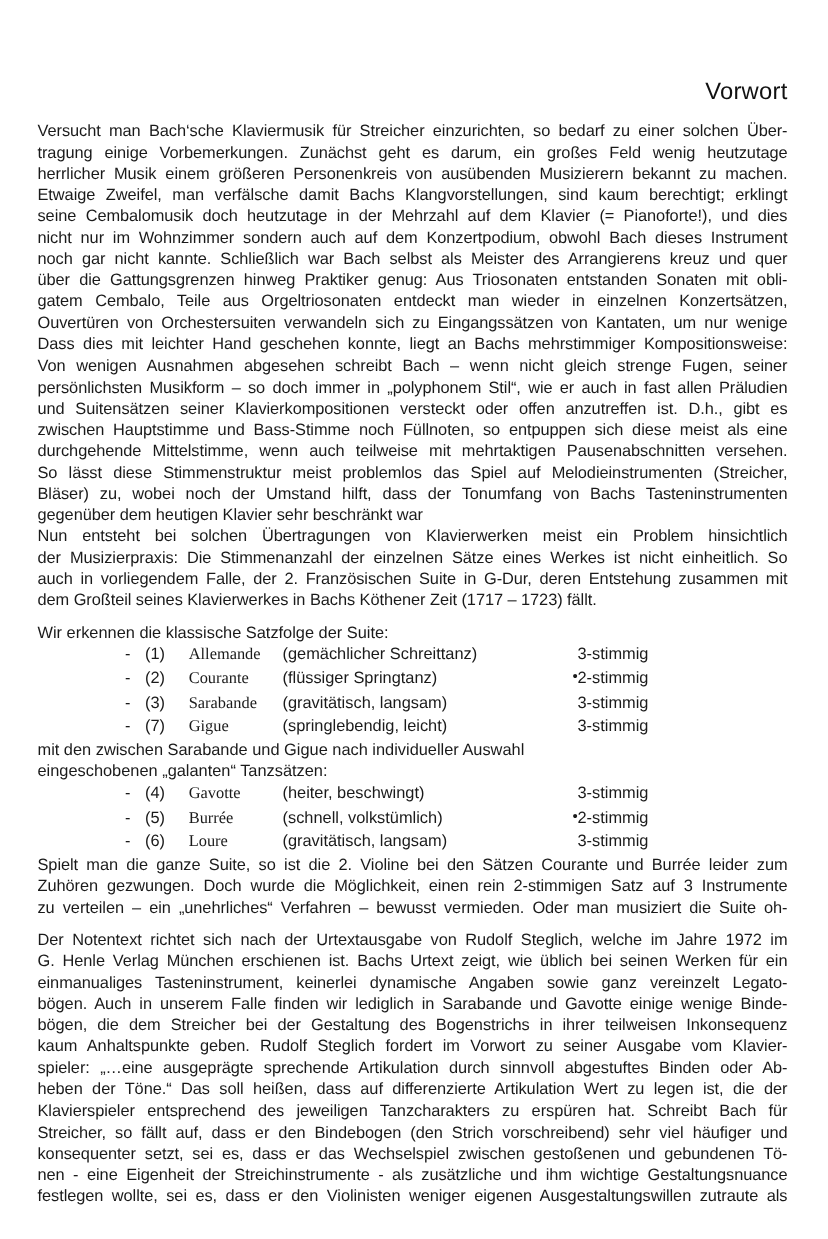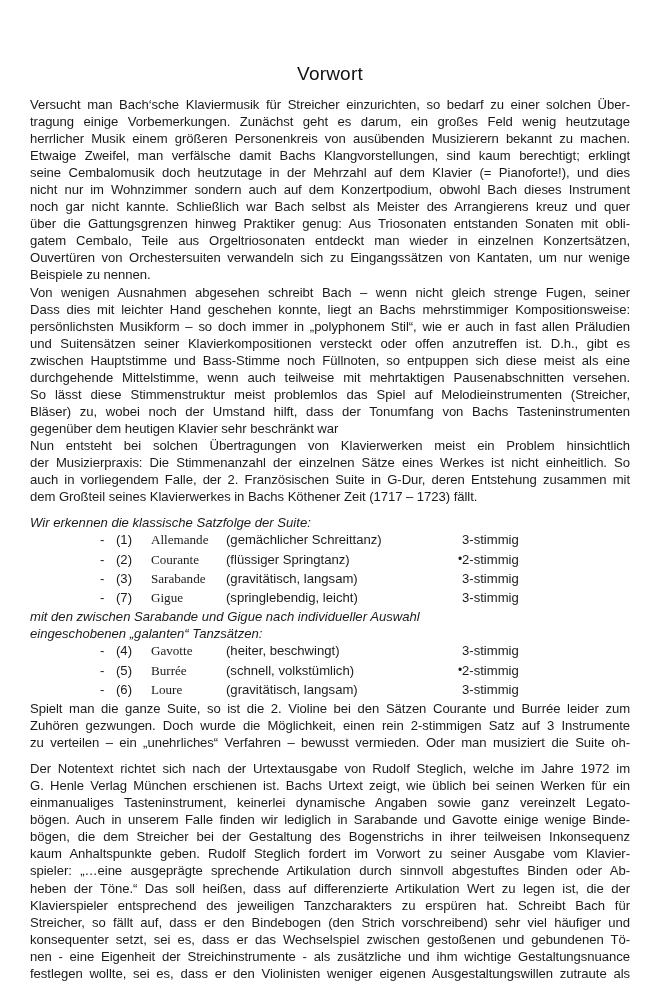--- a/index.html
+++ b/index.html
@@ -15,21 +15,21 @@
       color: #1a1a1a;
       font-family: "Liberation Sans", sans-serif;
     }
     .page {
       position: absolute;
       left: 30px;
       top: 62px;
       width: 600px;
     }
     .title {
-      text-align: center;
+      text-align: right;
       font-size: 19px;
       line-height: 24px;
       margin: 0 0 10px 0;
       font-weight: normal;
       color: #111;
       letter-spacing: 0.2px;
     }
     .para {
       font-size: 13.1px;
       line-height: 17.05px;
@@ -69,45 +69,43 @@
     .c-num  { left: 86px; }
     .c-name { left: 121px; font-family: Liberation Serif, serif; }
     .c-desc { left: 196px; }
     .c-bullet { left: 428px; font-size: 12px; }
     .c-voice { left: 432px; }
     .plain-line {
       font-size: 13.1px;
       line-height: 17.2px;
       white-space: nowrap;
       display: block;
-      font-style: italic;
     }
   </style>
 </head>
 <body>
 
 <div class="page">
   <h1 class="title">Vorwort</h1>
 
   <div class="para">
       <span class="ln">Versucht man Bach‘sche Klaviermusik für Streicher einzurichten, so bedarf zu einer solchen Über-</span>
       <span class="ln">tragung einige Vorbemerkungen. Zunächst geht es darum, ein großes Feld wenig heutzutage</span>
       <span class="ln">herrlicher Musik einem größeren Personenkreis von ausübenden Musizierern bekannt zu machen.</span>
       <span class="ln">Etwaige Zweifel, man verfälsche damit Bachs Klangvorstellungen, sind kaum berechtigt; erklingt</span>
       <span class="ln">seine Cembalomusik doch heutzutage in der Mehrzahl auf dem Klavier (= Pianoforte!), und dies</span>
       <span class="ln">nicht nur im Wohnzimmer sondern auch auf dem Konzertpodium, obwohl Bach dieses Instrument</span>
       <span class="ln">noch gar nicht kannte. Schließlich war Bach selbst als Meister des Arrangierens kreuz und quer</span>
       <span class="ln">über die Gattungsgrenzen hinweg Praktiker genug: Aus Triosonaten entstanden Sonaten mit obli-</span>
       <span class="ln">gatem Cembalo, Teile aus Orgeltriosonaten entdeckt man wieder in einzelnen Konzertsätzen,</span>
       <span class="ln">Ouvertüren von Orchestersuiten verwandeln sich zu Eingangssätzen von Kantaten, um nur wenige</span>
-      <span class="ln last">Beispiele zu nennen.</span>
-    </div>
-  <div class="para">
+    </div>
+  <div class="para">
+      <span class="ln">Dass dies mit leichter Hand geschehen konnte, liegt an Bachs mehrstimmiger Kompositionsweise:</span>
       <span class="ln">Von wenigen Ausnahmen abgesehen schreibt Bach – wenn nicht gleich strenge Fugen, seiner</span>
-      <span class="ln">Dass dies mit leichter Hand geschehen konnte, liegt an Bachs mehrstimmiger Kompositionsweise:</span>
       <span class="ln">persönlichsten Musikform – so doch immer in „polyphonem Stil“, wie er auch in fast allen Präludien</span>
       <span class="ln">und Suitensätzen seiner Klavierkompositionen versteckt oder offen anzutreffen ist. D.h., gibt es</span>
       <span class="ln">zwischen Hauptstimme und Bass-Stimme noch Füllnoten, so entpuppen sich diese meist als eine</span>
       <span class="ln">durchgehende Mittelstimme, wenn auch teilweise mit mehrtaktigen Pausenabschnitten versehen.</span>
       <span class="ln">So lässt diese Stimmenstruktur meist problemlos das Spiel auf Melodieinstrumenten (Streicher,</span>
       <span class="ln">Bläser) zu, wobei noch der Umstand hilft, dass der Tonumfang von Bachs Tasteninstrumenten</span>
       <span class="ln last">gegenüber dem heutigen Klavier sehr beschränkt war</span>
     </div>
   <div class="para">
       <span class="ln">Nun entsteht bei solchen Übertragungen von Klavierwerken meist ein Problem hinsichtlich</span>

